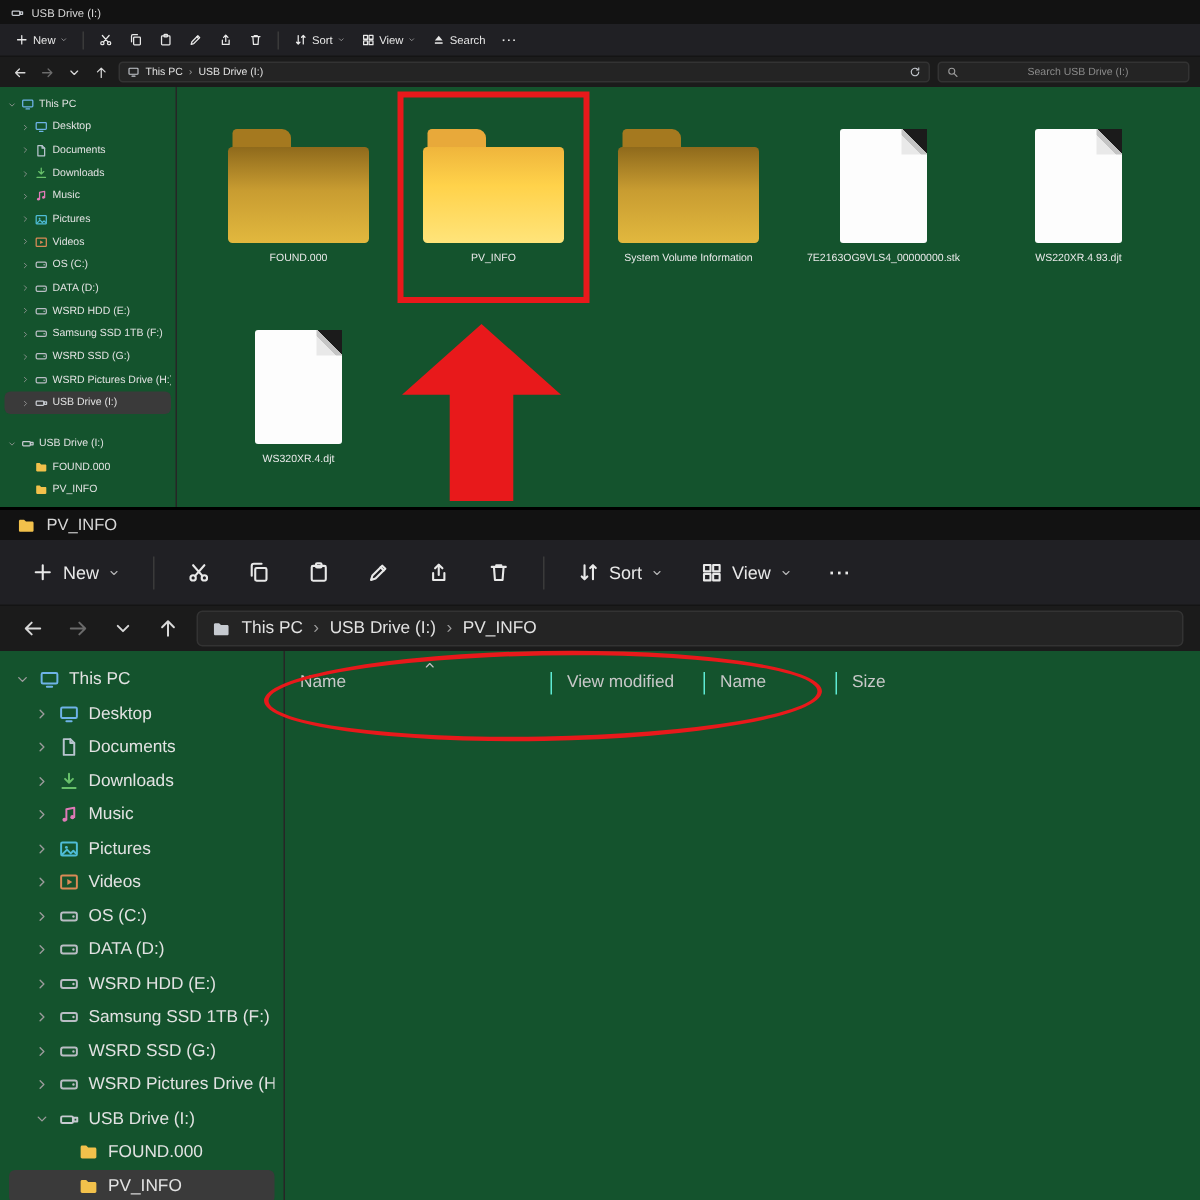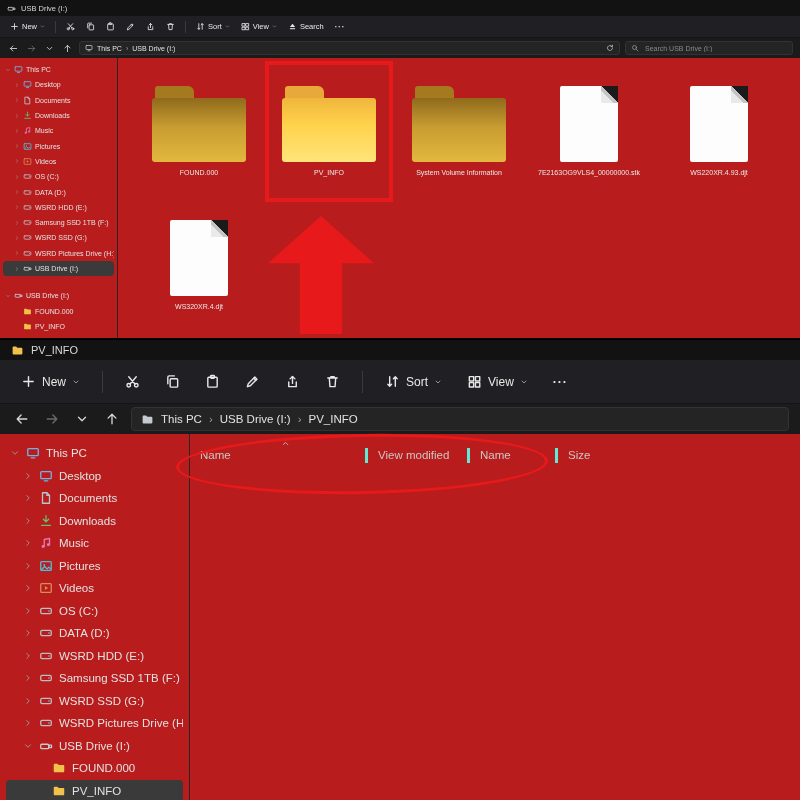--- a/index.html
+++ b/index.html
@@ -3,21 +3,21 @@
 <meta charset="utf-8">
 <style>
   html,body{margin:0;padding:0;background:#000;}
   *{box-sizing:border-box;}
   .stage{position:relative;width:800px;height:800px;background:#000;overflow:hidden;
          font-family:"Liberation Sans",sans-serif;color:#e6e6e6;-webkit-font-smoothing:antialiased;}
 
   svg{fill:none;stroke:currentColor;stroke-width:1.5;stroke-linecap:round;stroke-linejoin:round;flex:none;}
 
   
-  .win{position:absolute;left:0;width:800px;background:#b91c1c;overflow:hidden;}
+  .win{position:absolute;left:0;width:800px;background:#14532d;overflow:hidden;}
   .win-top{top:0;height:338px;}
   .win-bottom{top:338px;height:462px;border-top:2px solid #000;}
 
   
   .titlebar{display:flex;align-items:center;background:#121212;color:#d8d8d8;}
   .win-top .titlebar{height:16px;padding:0 7px;gap:5px;font-size:7.5px;}
   .win-bottom .titlebar{height:20px;padding:0 11px;gap:7px;font-size:11px;}
   .win-top .titlebar svg{width:9px;height:9px;}
   .win-bottom .titlebar svg{width:13px;height:13px;}
   .ti-usb{color:#c6cad0;} .ti-folder{color:#f2c14b;}
@@ -51,21 +51,21 @@
   .win-top .abox{height:14px;padding:0 5px;gap:4px;}
   .win-bottom .abox{height:24px;padding:0 9px;gap:7px;border-radius:4px;}
   .abox .aic{color:#c6cad0;}
   .win-top .aic{width:8px;height:8px;}
   .win-bottom .aic{width:13px;height:13px;}
   .crumb{color:#e2e2e2;white-space:nowrap;}
   .csep{color:#9a9a9a;}
   .flexspace{flex:1;}
   .sbox{display:flex;align-items:center;background:#242424;border:1px solid #333;border-radius:3px;}
   .win-top .sbox{width:168px;height:14px;padding:0 5px;gap:4px;}
-  .sbox input{flex:1;background:transparent;border:0;outline:0;color:#d0d0d0;font:inherit;min-width:0;}
+  .sbox input{flex:1;background:transparent;border:0;outline:0;color:#d0d0d0;font:inherit;min-width:0;margin-left:40px;}
   .sbox input::placeholder{color:#8a8a8a;}
   .sbox svg{width:8px;height:8px;color:#9a9a9a;}
 
   
   .body{display:flex;}
   .win-top .body{height:280px;}
   .win-bottom .body{height:368px;}
 
   
   .sidebar{flex:none;overflow:hidden;border-right:1px solid #262626;}
@@ -113,21 +113,21 @@
 
   
   .red-arrow{position:absolute;left:150px;top:158px;width:106px;height:118px;background:#e8191b;
              clip-path:polygon(50% 0,100% 40%,70% 40%,70% 100%,30% 100%,30% 40%,0 40%);}
   .red-ellipse{position:absolute;left:-14px;top:0px;width:372px;height:60px;border:3px solid #e8191b;
                border-radius:50%;transform:rotate(-1deg);pointer-events:none;}
 
   
   .main-l{flex:1;position:relative;padding-top:10px;}
   .dhead{display:flex;align-items:center;height:22px;color:#c8c8c8;font-size:11.5px;}
-  .dhead .col{display:flex;align-items:center;height:15px;padding:0 10px;border-right:3px solid #5eead4;position:relative;}
+  .dhead .col{display:flex;align-items:center;height:15px;padding:0 10px;border-right:1px solid #5eead4;position:relative;}
   .dhead .col:last-child{border-right:0;}
   .c-name{width:178px;} .c-date{width:102px;} .c-type{width:88px;} .c-size{width:64px;text-align:right;}
   .sortcaret{position:absolute;top:-9px;left:52%;width:9px;height:9px;color:#c0c0c0;}
   .drow{display:flex;align-items:center;height:26px;font-size:11.5px;color:#ebebeb;border-radius:4px;}
   .drow .col{padding:0 10px;overflow:hidden;white-space:nowrap;}
   .drow .c-name{display:flex;align-items:center;gap:7px;}
   .drow .c-size{text-align:right;}
   .smallpage{width:11px;height:14px;background:#e8e8e8;border-radius:1px;position:relative;flex:none;}
   .smallpage::after{content:"";position:absolute;top:0;right:0;width:4px;height:4px;
                     background:linear-gradient(225deg,#1b1b1b 0 49%,#b9b9b9 49% 100%);}

